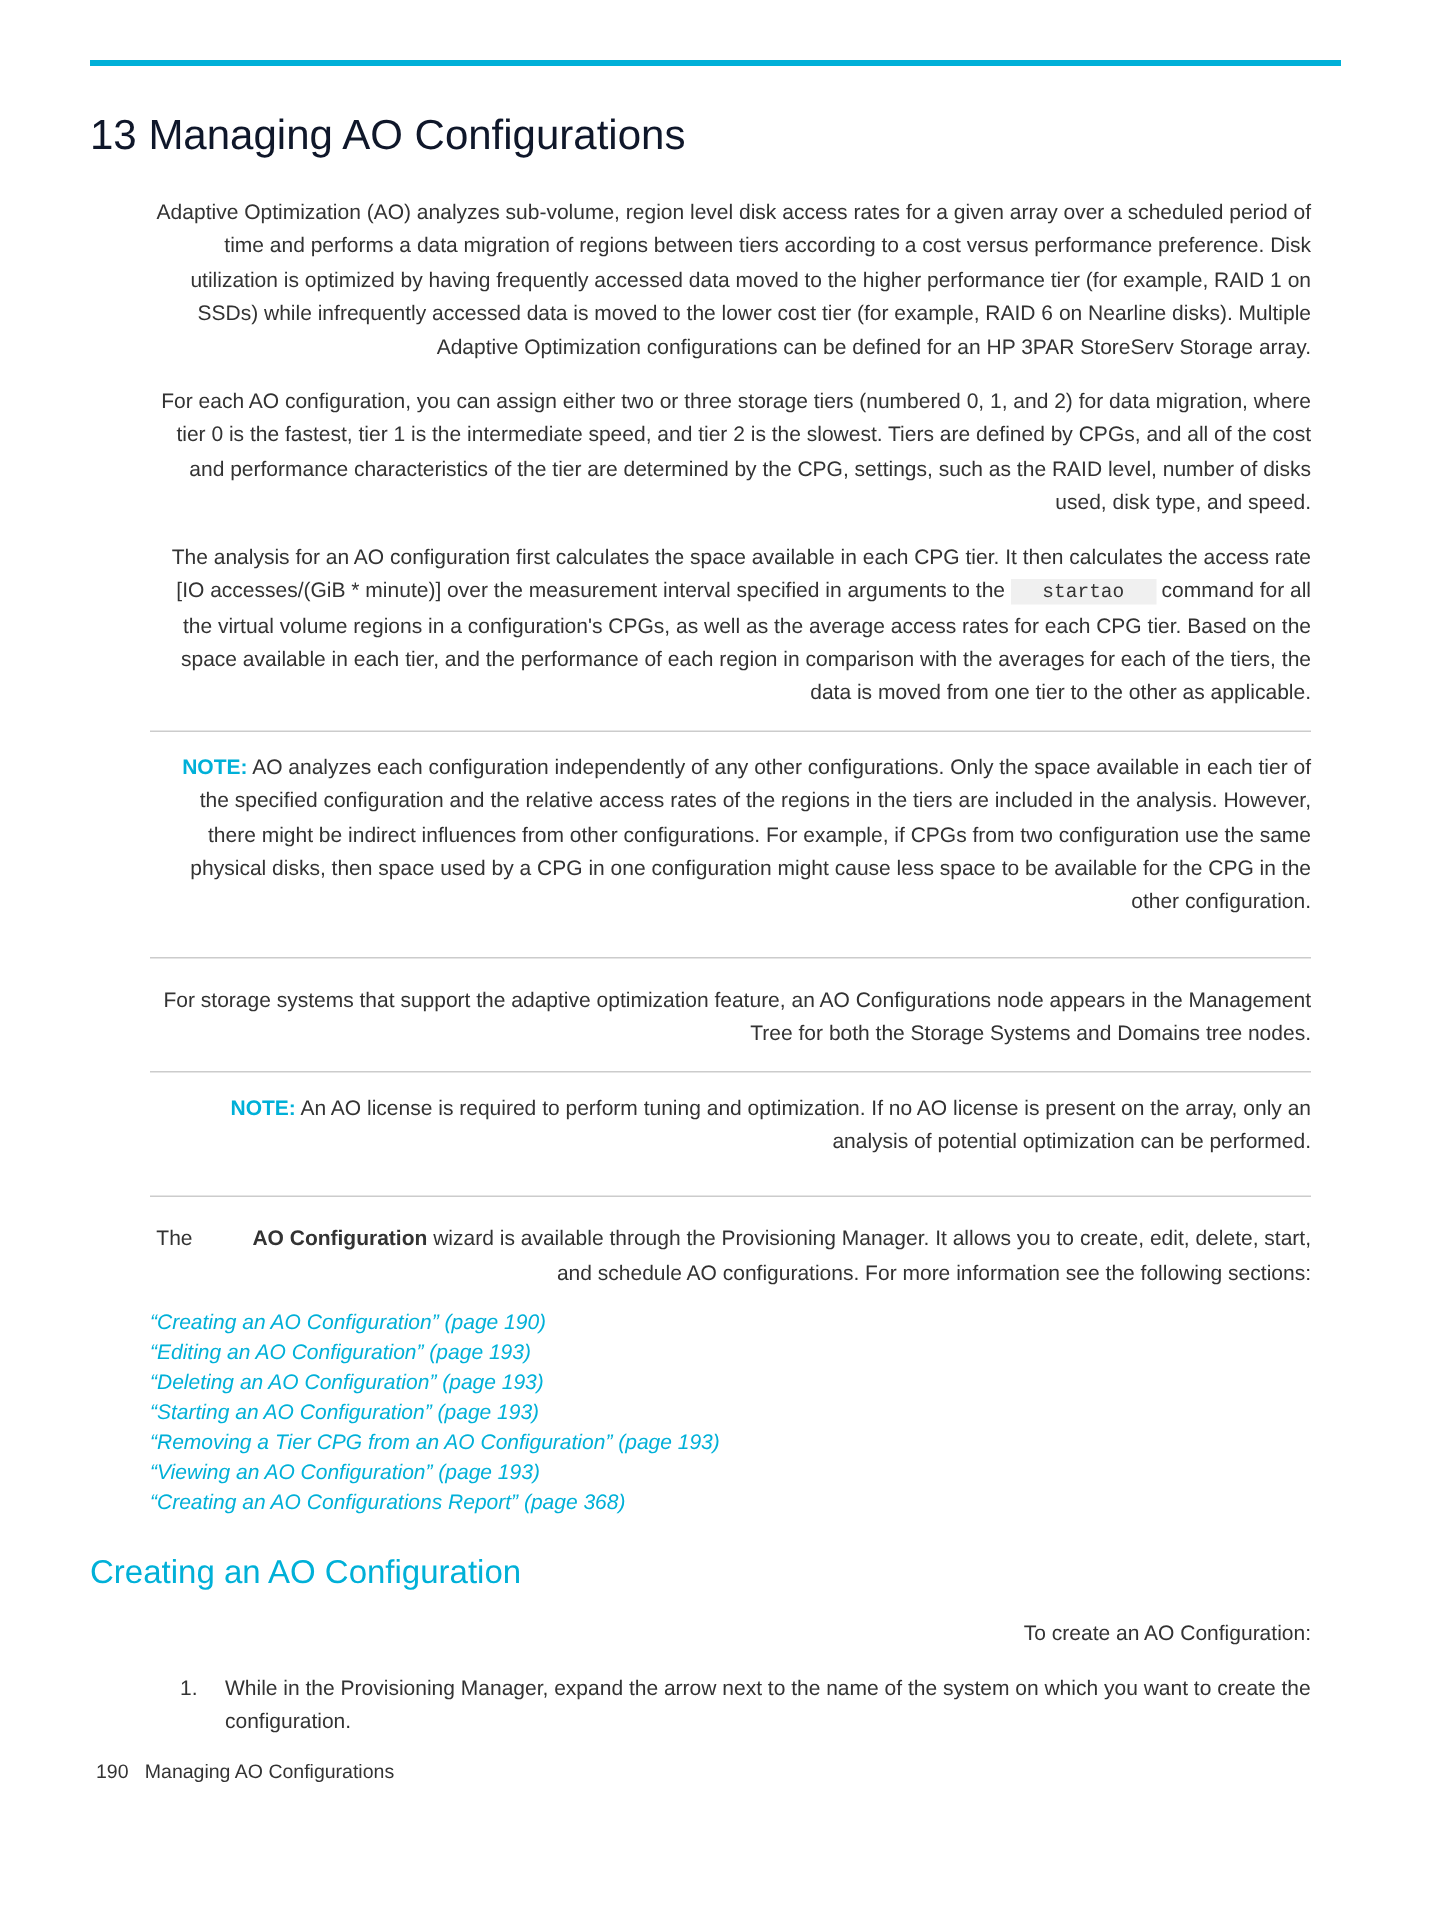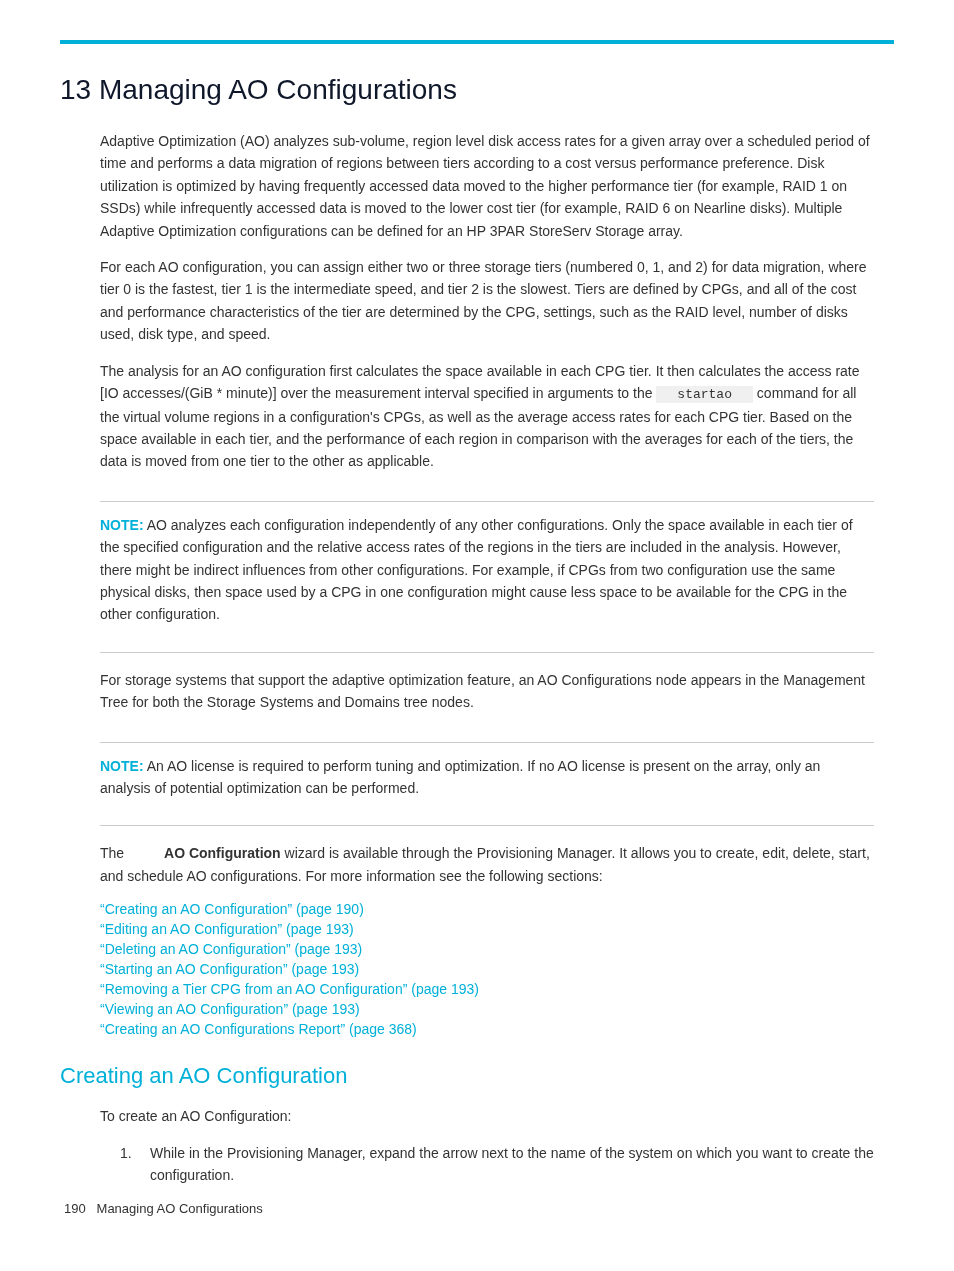--- a/index.html
+++ b/index.html
@@ -38,28 +38,28 @@
 
     .content-block {
       margin-left: 40px;
       margin-right: 20px;
     }
 
     p {
       line-height: 1.6;
       margin-bottom: 14px;
       color: #333;
+      text-align: right;
     }
 
     .note-block {
       border-top: 1px solid #ccc;
       border-bottom: 1px solid #ccc;
       padding: 12px 0;
       margin-bottom: 16px;
-      margin-top: 28px;
     }
 
     .note-label {
       color: #00b0d8;
       font-weight: bold;
       font-size: 14px;
     }
 
     .note-text {
       display: inline;
@@ -69,20 +69,21 @@
     code {
       font-family: 'Courier New', Courier, monospace;
       font-size: 13px;
       background: #f0f0f0;
       padding: 1px 21px;
     }
 
     .link-list {
       list-style: none;
       margin-bottom: 24px;
+      font-style: italic;
     }
 
     .link-list li {
       margin-bottom: 4px;
     }
 
     .link-list a {
       color: #00b0d8;
       text-decoration: none;
       font-size: 14px;

